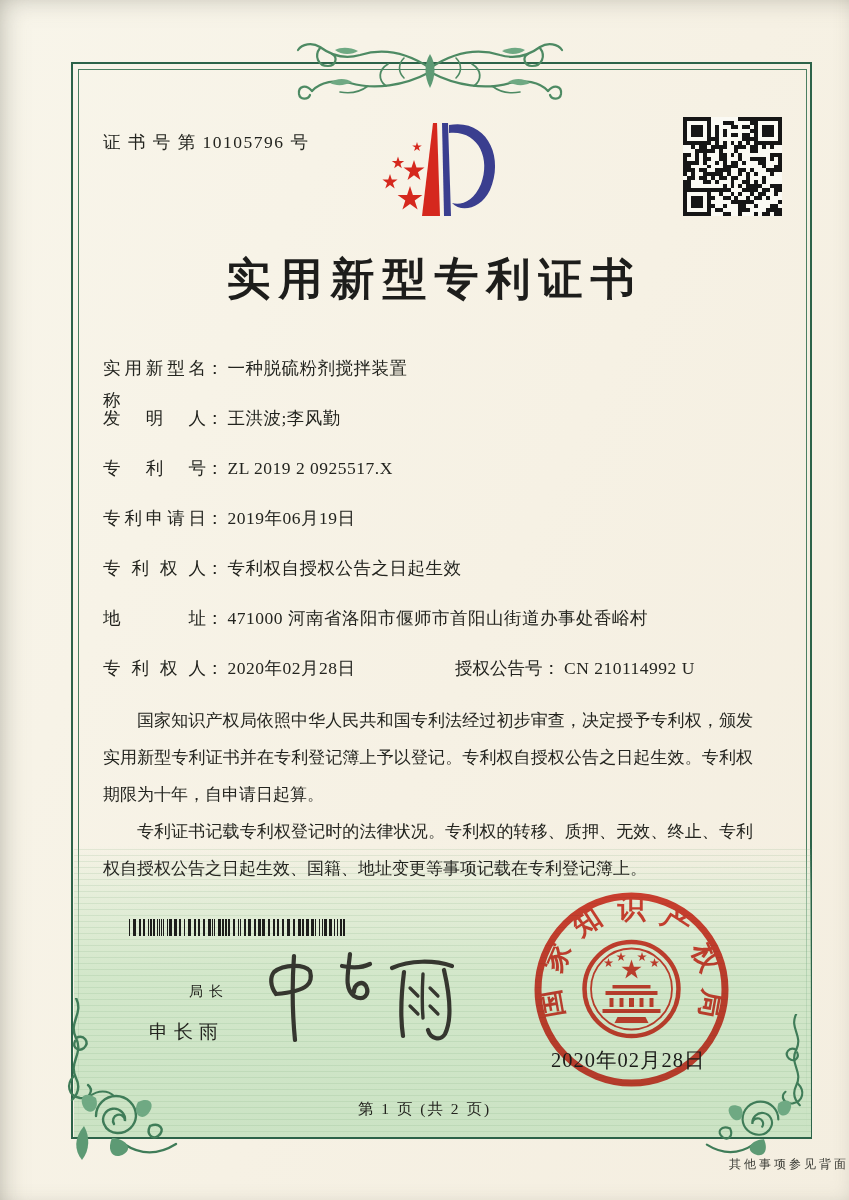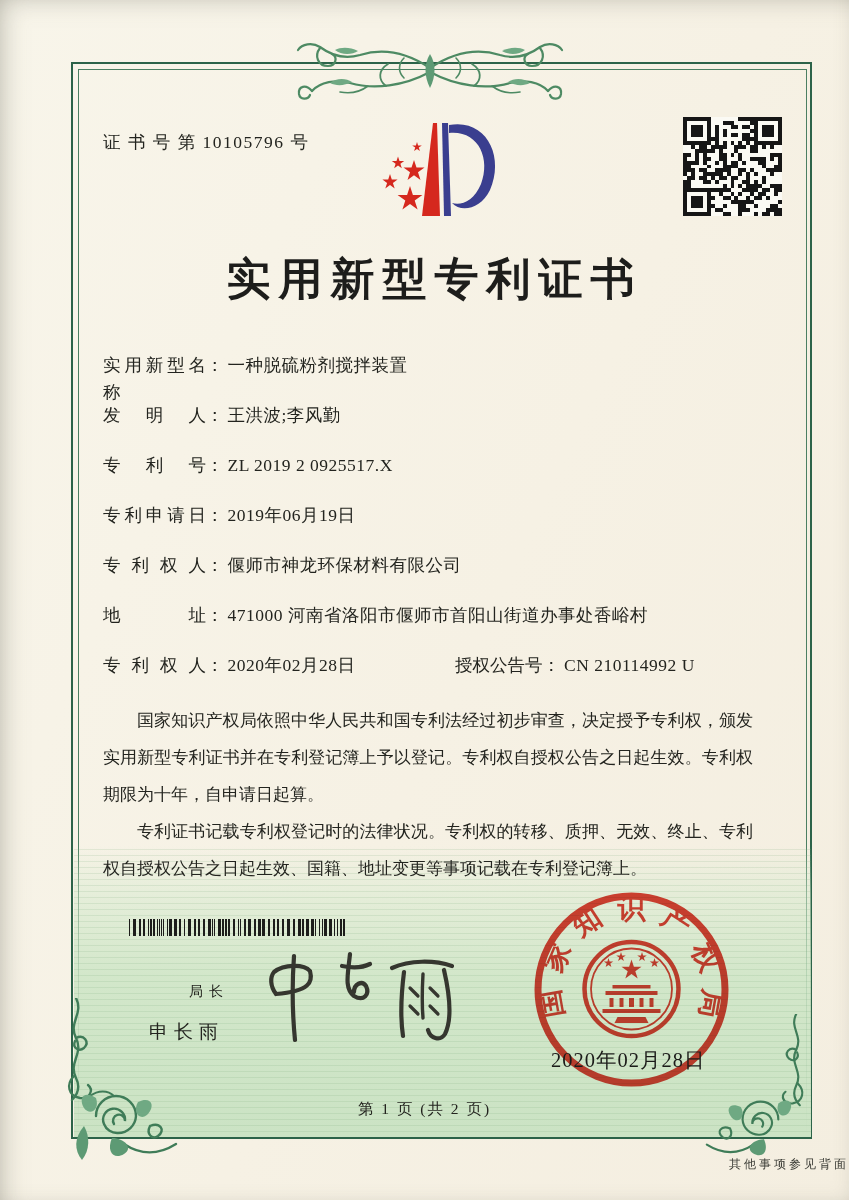--- a/index.html
+++ b/index.html
@@ -17,21 +17,21 @@
     background:
       repeating-linear-gradient(0deg, rgba(255,255,255,0) 0 5px, rgba(116,166,118,.16) 5px 6px),
       linear-gradient(to bottom, rgba(213,234,206,0) 0%, rgba(213,234,206,.5) 16%, rgba(204,229,197,.85) 45%, #cbe3c4 100%);
   }
   .cert-number{position:absolute;left:103px;top:130px;font-size:17.5px;letter-spacing:1.5px;z-index:2;}
   .logo{position:absolute;left:372px;top:110px;width:134px;height:138px;z-index:2;}
   .qr{position:absolute;left:683px;top:117px;width:99px;height:99px;z-index:2;shape-rendering:crispEdges;}
   .title{position:absolute;left:0;right:0;top:250px;text-align:center;font-size:44px;font-weight:700;
          letter-spacing:8px;padding-left:20px;color:#1d1d1b;z-index:2;}
   .fields{position:absolute;left:103px;top:352px;width:680px;font-size:17.5px;z-index:2;}
-  .field-row{position:relative;height:50px;line-height:27px;}
+  .field-row{position:relative;height:50px;line-height:32px;}
   .field-label{display:inline-block;width:103px;text-align:justify;text-align-last:justify;vertical-align:top;}
   .field-colon{display:inline-block;margin-right:4px;}
   .field-value{letter-spacing:.5px;}
   .grant-pub{position:absolute;left:352px;top:0;}
   .body-text{position:absolute;left:103px;top:702px;width:650px;font-size:17px;line-height:37px;
              text-align:justify;z-index:2;}
   .body-text p{margin:0;text-indent:2em;}
   .barcode{position:absolute;left:129px;top:919px;width:219px;height:17px;z-index:2;}
   .signer-title{position:absolute;left:149px;top:983px;font-size:14px;letter-spacing:6px;z-index:2;margin-left:40px;}
   .signer-name{position:absolute;left:149px;top:1019px;font-size:19px;letter-spacing:6px;z-index:2;}
@@ -450,21 +450,21 @@
     <div class="field-row">
       <span class="field-label">发明人</span><span class="field-colon">：</span><span class="field-value">王洪波;李风勤</span>
     </div>
     <div class="field-row">
       <span class="field-label">专利号</span><span class="field-colon">：</span><span class="field-value">ZL 2019 2 0925517.X</span>
     </div>
     <div class="field-row">
       <span class="field-label">专利申请日</span><span class="field-colon">：</span><span class="field-value">2019年06月19日</span>
     </div>
     <div class="field-row">
-      <span class="field-label">专利权人</span><span class="field-colon">：</span><span class="field-value">偃师市神龙环保材料有限公司</span>
+      <span class="field-label">专利权人</span><span class="field-colon">：</span><span class="field-value">专利权自授权公告之日起生效</span>
     </div>
     <div class="field-row">
       <span class="field-label">地址</span><span class="field-colon">：</span><span class="field-value">471000 河南省洛阳市偃师市首阳山街道办事处香峪村</span>
     </div>
     <div class="field-row">
       <span class="field-label">专利权人</span><span class="field-colon">：</span><span class="field-value">2020年02月28日</span>
       <span class="grant-pub">
         <span class="field-label-inline">授权公告号</span><span class="field-colon">：</span><span class="field-value">CN 210114992 U</span>
       </span>
     </div>

